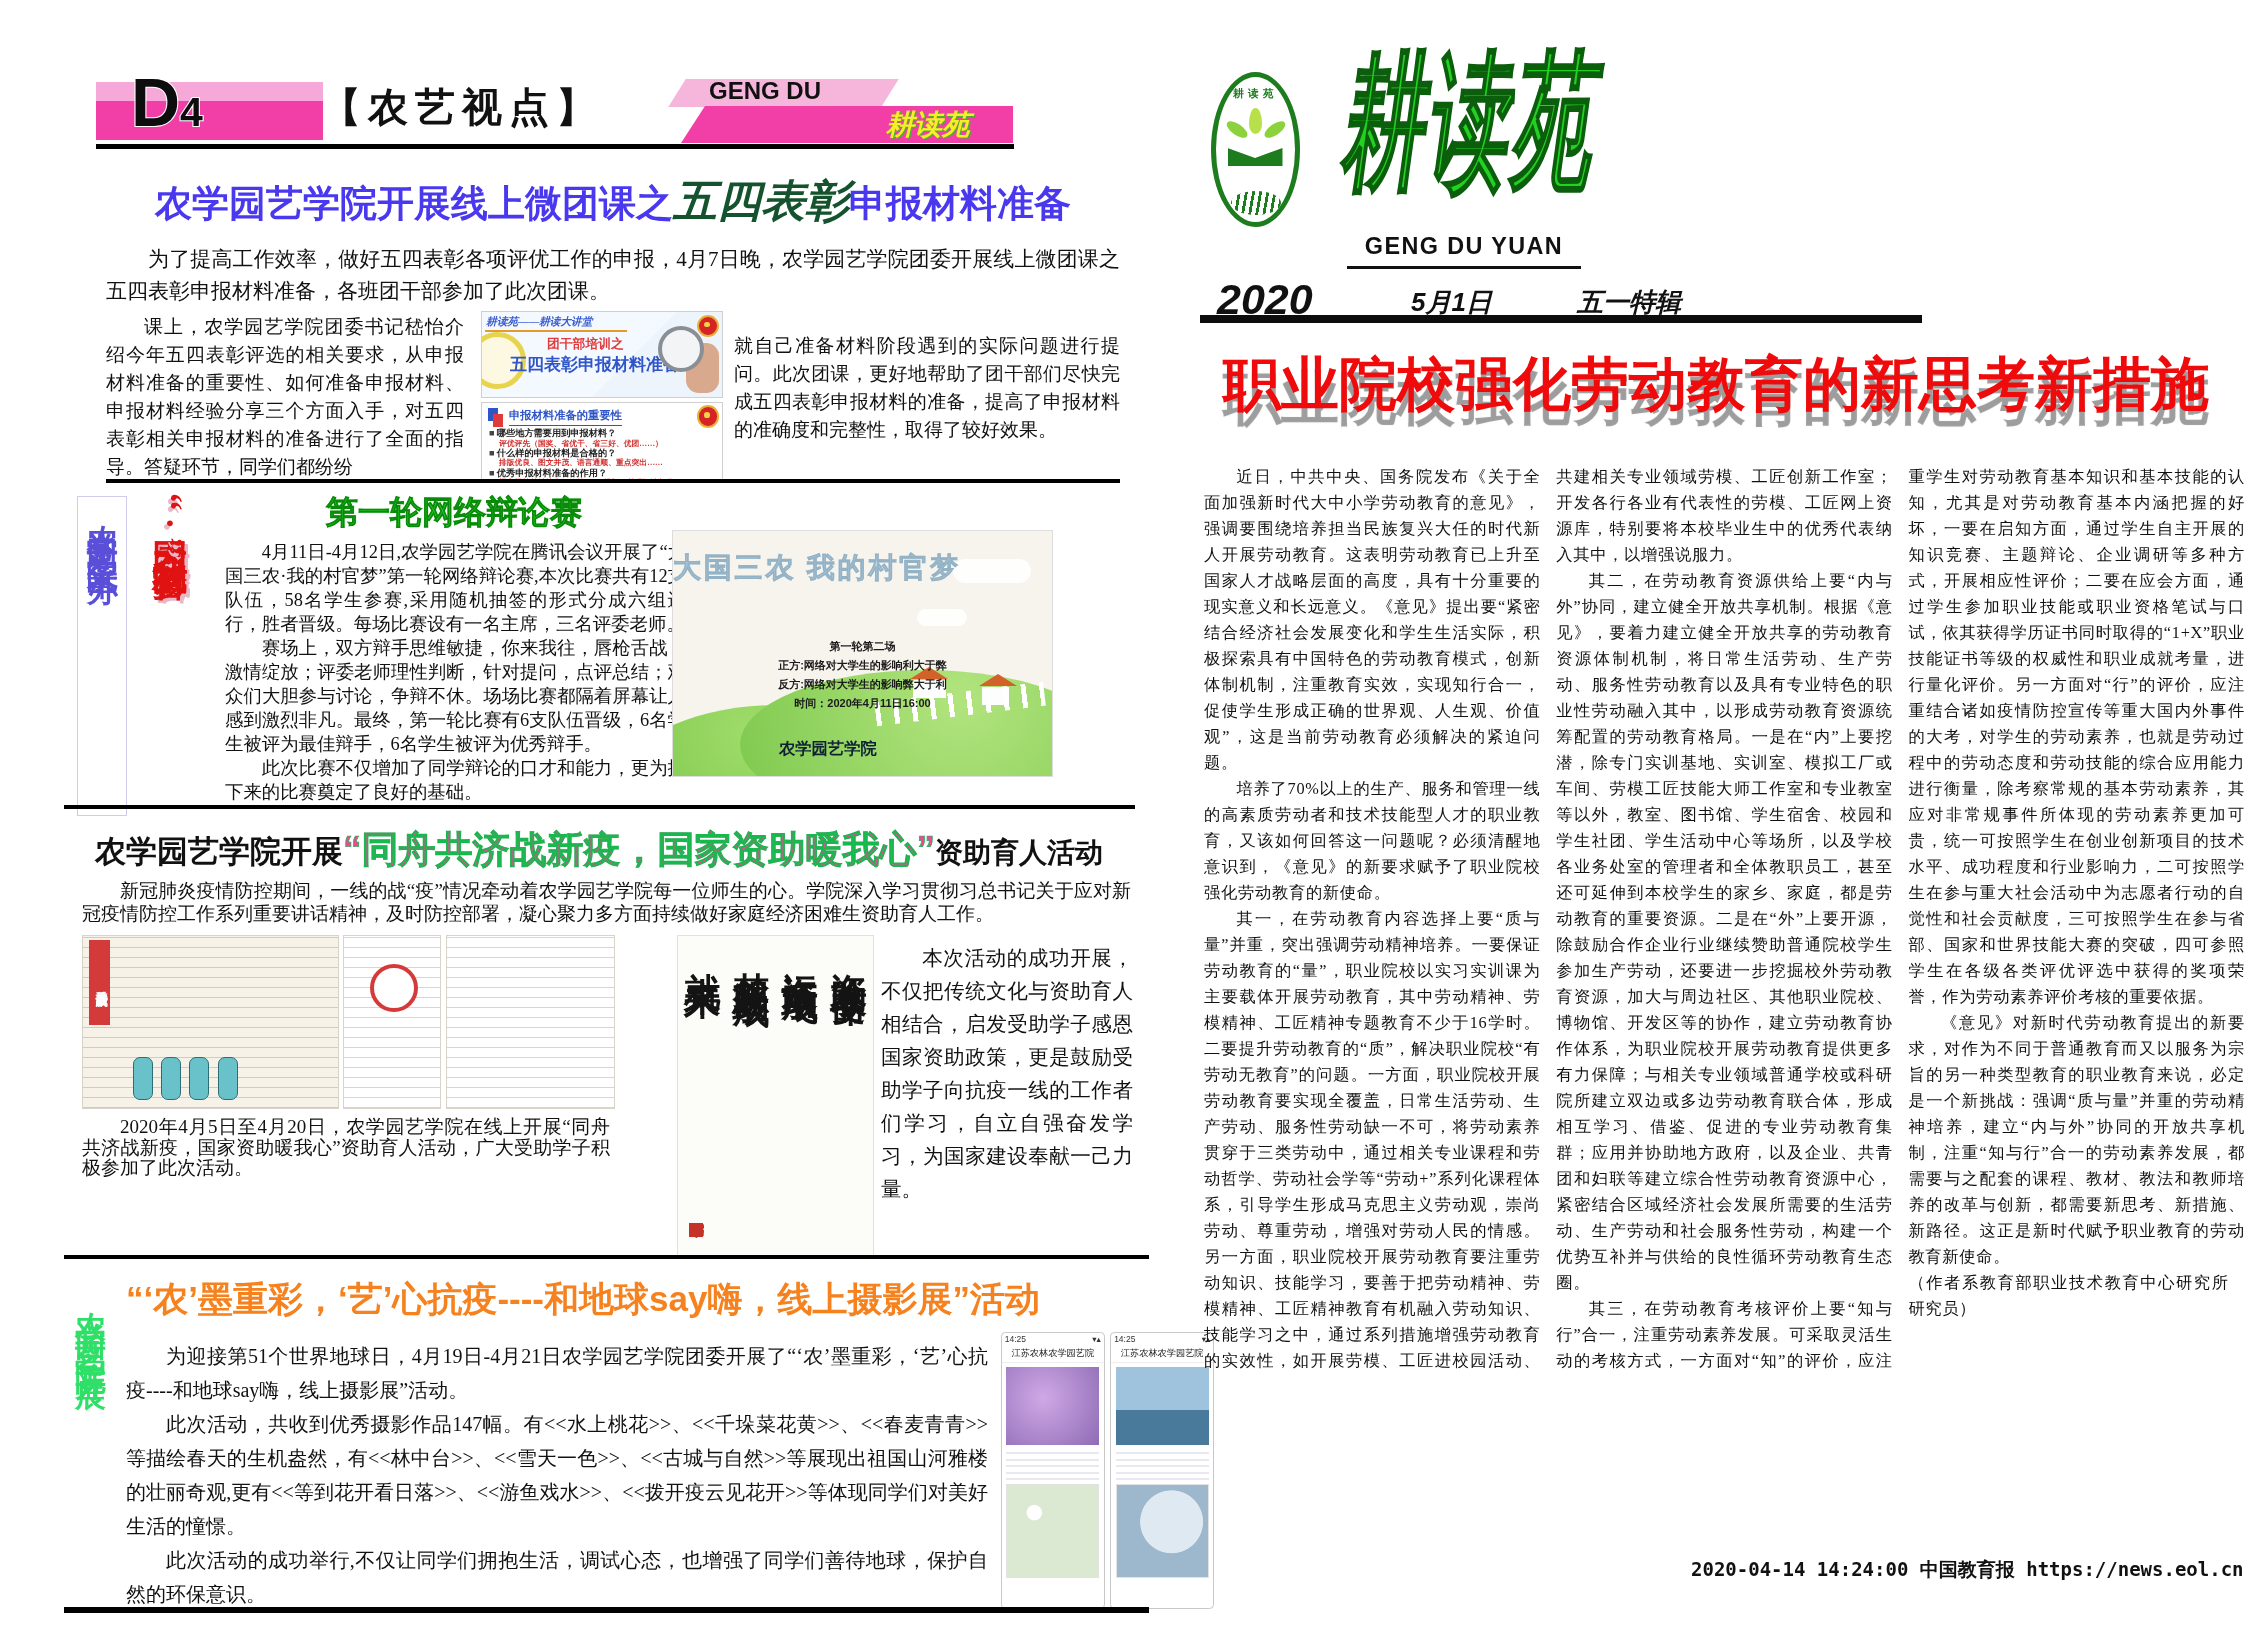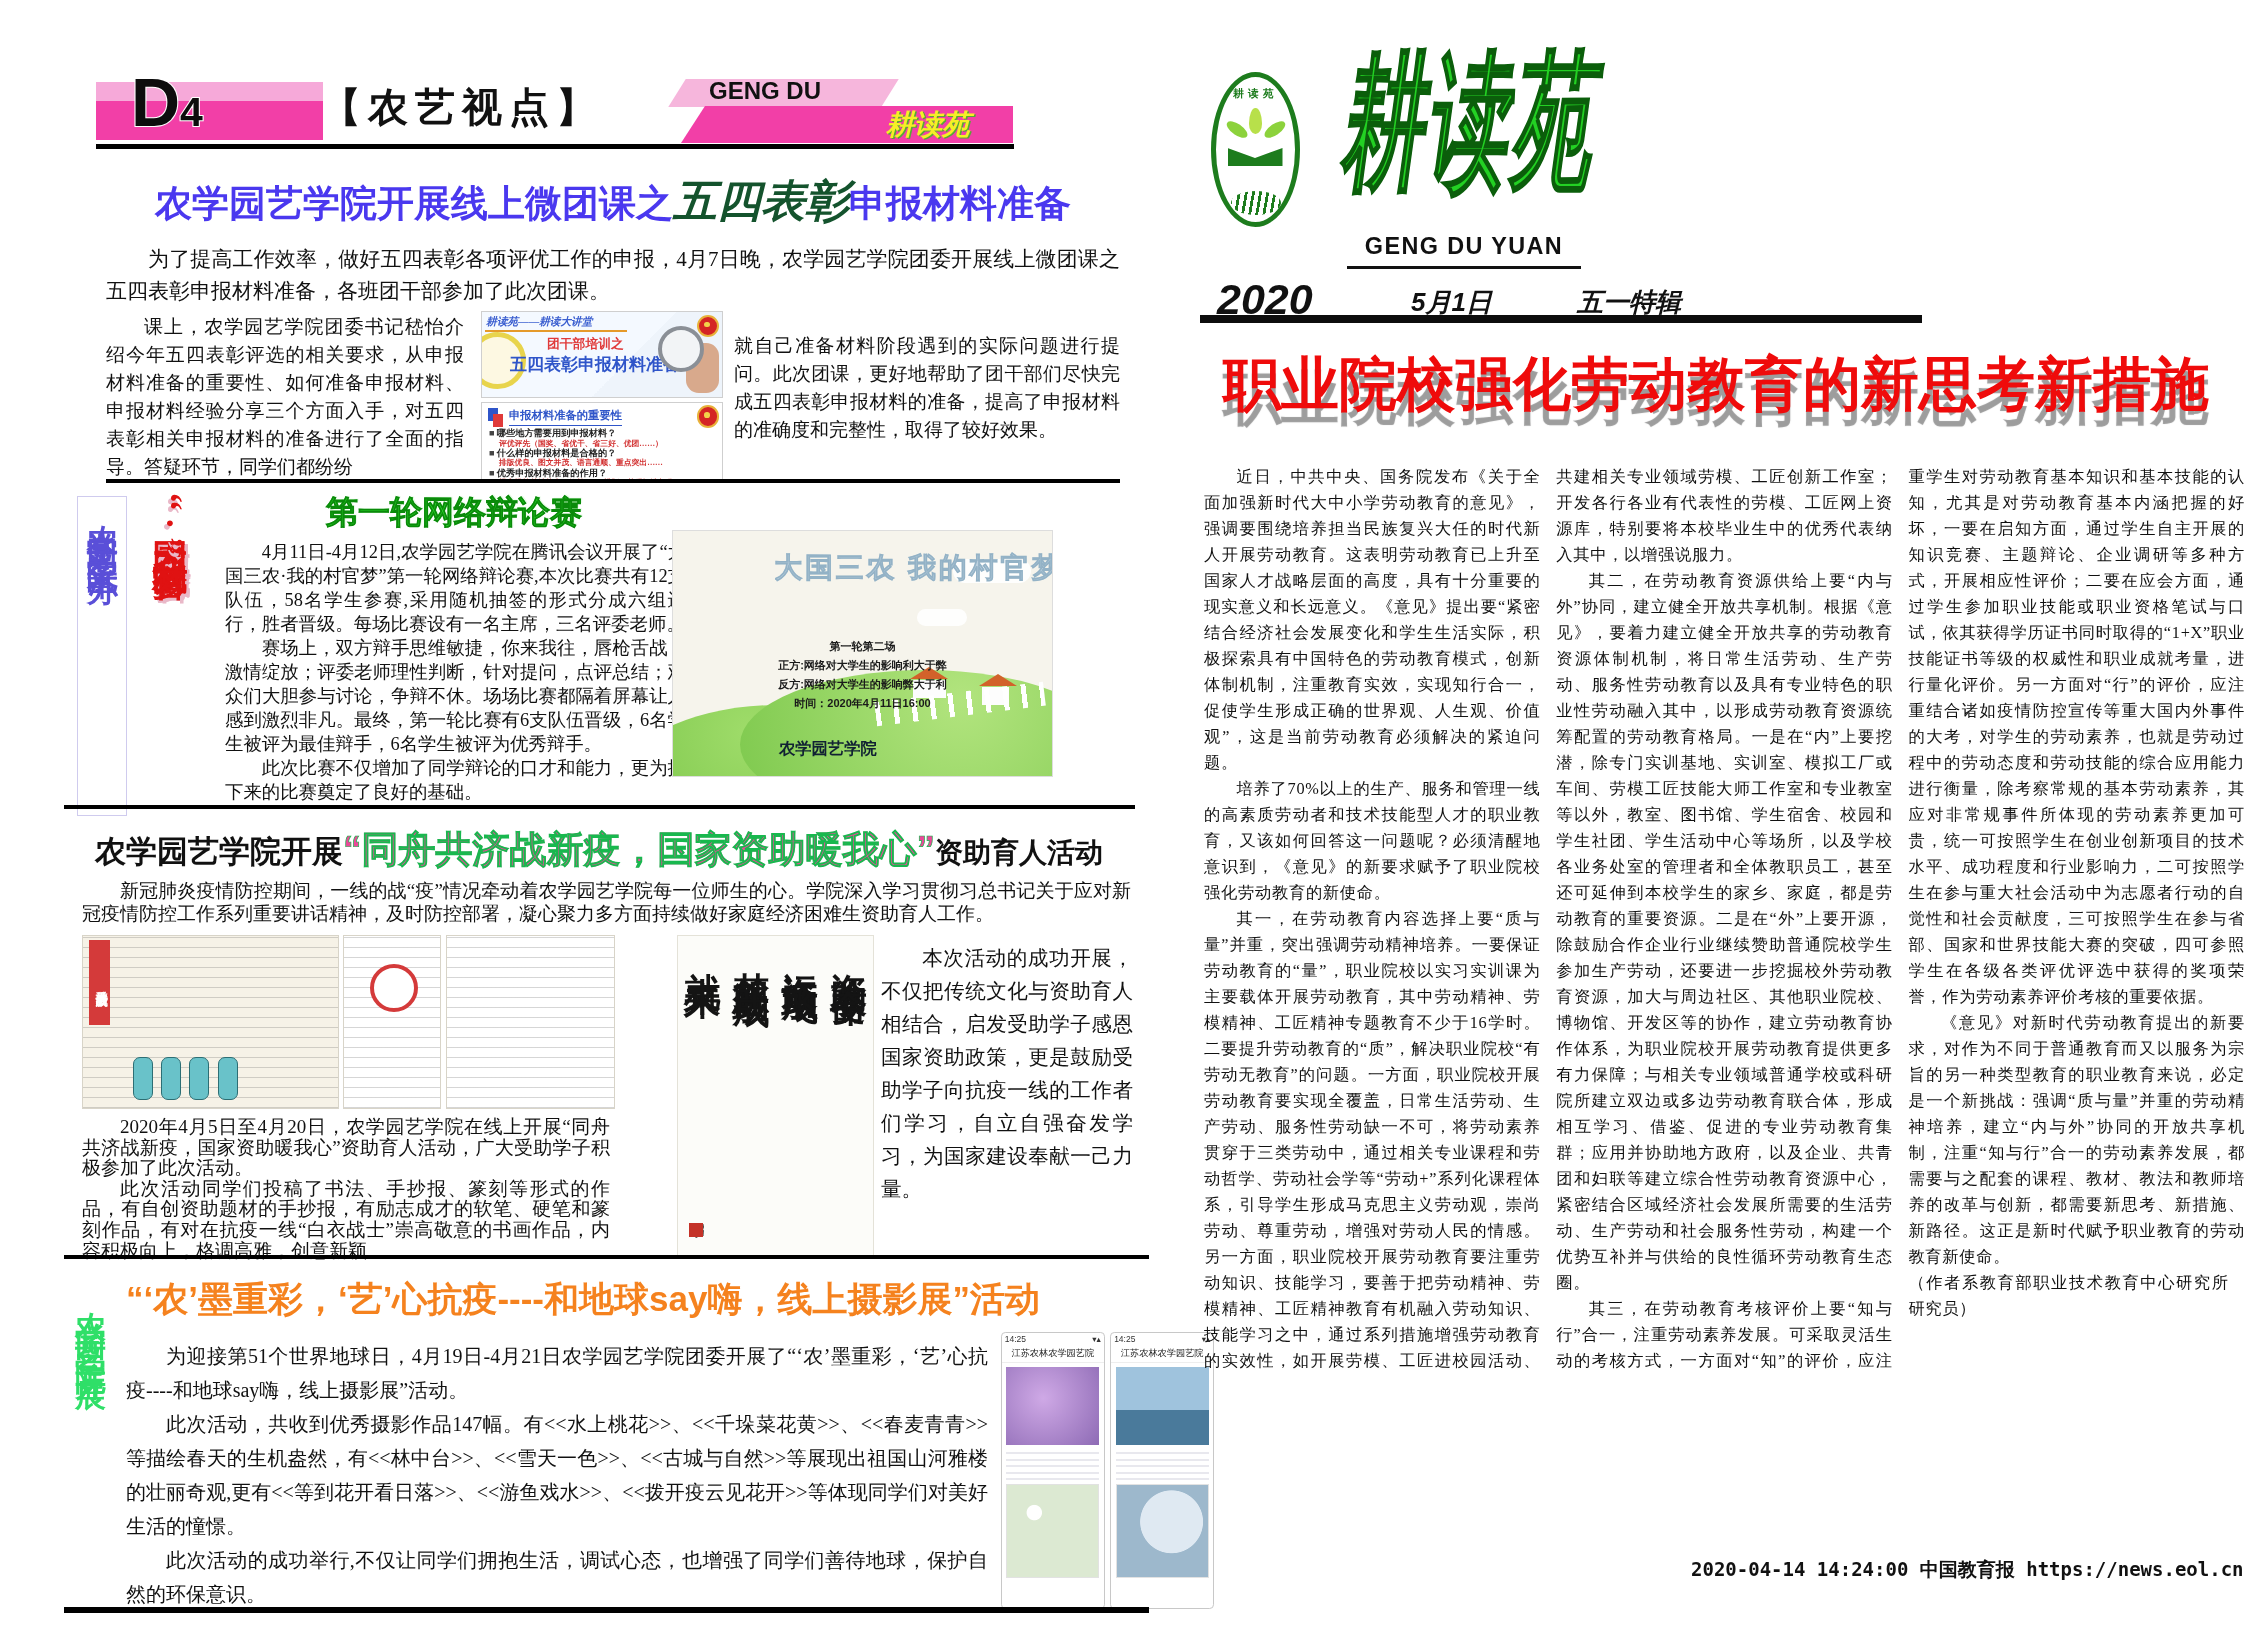--- a/index.html
+++ b/index.html
@@ -61,22 +61,22 @@
   .a2-side1{left:77px;top:496px;height:312px;writing-mode:vertical-rl;
             font-family:"Liberation Sans",sans-serif;font-weight:bold;font-size:31px;color:#5a4fd8;
             letter-spacing:7px;border:0.7px solid #cfcbee;padding:2.8px;background:#fff;}
   .a2-side2{left:145px;top:493px;height:326px;writing-mode:vertical-rl;
             font-weight:bold;font-size:35px;color:#e01212;text-shadow:3.5px 3.5px 0 #e9b8c8;letter-spacing:1.4px;}
   .a2-title{left:234px;top:496px;width:440px;text-align:center;font-family:"Liberation Sans",sans-serif;
             font-weight:bold;font-size:32px;color:#27d427;-webkit-text-stroke:0.7px #0a8a0a;
             text-shadow:1.4px -1.4px 0 #eafbea;line-height:1;}
   .a2-body{left:225px;top:540px;width:461px;font-size:18.4px;line-height:24px;}
   .poster{left:672px;top:530px;width:379px;height:245px;background:#f6f4ec;border:0.7px solid #ddd;overflow:hidden;}
-  .po-title{position:absolute;left:0;top:18.4px;width:100%;text-align:right;font-weight:bold;font-size:28px;
-            letter-spacing:2.8px;color:#bcd0de;-webkit-text-stroke:0.7px #93b2c6;font-family:"Liberation Sans",sans-serif;margin-left:10px;}
+  .po-title{position:absolute;left:0;top:18.4px;width:100%;text-align:left;font-weight:bold;font-size:28px;
+            letter-spacing:2.8px;color:#bcd0de;-webkit-text-stroke:0.7px #93b2c6;font-family:"Liberation Sans",sans-serif;}
   .po-sub{position:absolute;left:0;top:57px;width:100%;text-align:center;font-weight:bold;font-size:35px;
           color:#4c5b66;font-family:"Liberation Sans",sans-serif;}
   .po-lines{position:absolute;left:0;top:106px;width:100%;text-align:center;font-weight:bold;
             font-size:11px;line-height:19px;color:#1a1a1a;font-family:"Liberation Sans",sans-serif;}
   .po-org{position:absolute;left:106px;bottom:15.6px;font-weight:bold;font-size:16.3px;color:#123;z-index:5;
           font-family:"Liberation Sans",sans-serif;}
   .po-hill1{position:absolute;left:-43px;bottom:-64px;width:298px;height:135px;border-radius:50%;
             background:radial-gradient(circle at 40% 20%,#9fdc6a,#6fbe3e);}
   .po-hill2{position:absolute;right:-57px;bottom:-43px;width:369px;height:149px;border-radius:50%;
             background:radial-gradient(circle at 60% 20%,#b2e47e,#7cc84c);}
@@ -261,21 +261,20 @@
       <div class="pz" style="width:96px;background:#fff;">
         <div class="scribble"></div>
         <div class="p2-ring"></div>
       </div>
       <div class="pz" style="width:167px;background:#fff;">
         <div class="scribble"></div>
       </div>
     </div>
     <div class="abs a3-body jt ind">
       <p>2020年4月5日至4月20日，农学园艺学院在线上开展“同舟共济战新疫，国家资助暖我心”资助育人活动，广大受助学子积极参加了此次活动。</p>
-      <p>此次活动同学们投稿了书法、手抄报、篆刻等形式的作品，有自创资助题材的手抄报，有励志成才的软笔、硬笔和篆刻作品，有对在抗疫一线“白衣战士”崇高敬意的书画作品，内容积极向上，格调高雅，创意新颖。</p>
     </div>
     <div class="abs callig">
       <div class="cal-col">就未来</div>
       <div class="cal-col">梦想资助成</div>
       <div class="cal-col">运资助放飞</div>
       <div class="cal-col">资助改变命</div>
       <div class="cal-sig">胡耀宇书</div>
       <div class="cal-seal"></div>
     </div>
     <p class="abs a3-comment jt ind">本次活动的成功开展，不仅把传统文化与资助育人相结合，启发受助学子感恩国家资助政策，更是鼓励受助学子向抗疫一线的工作者们学习，自立自强奋发学习，为国家建设奉献一己力量。</p>

